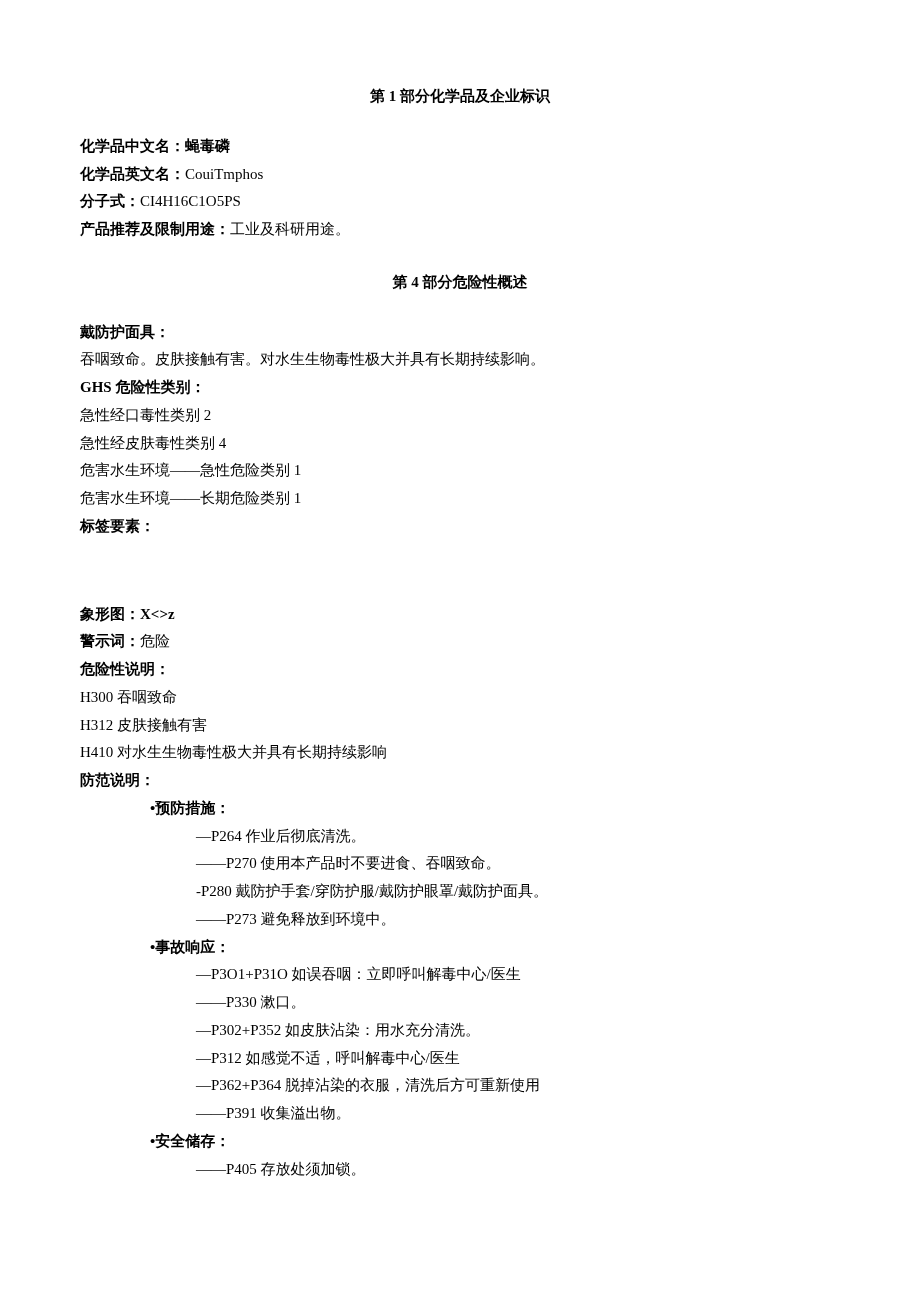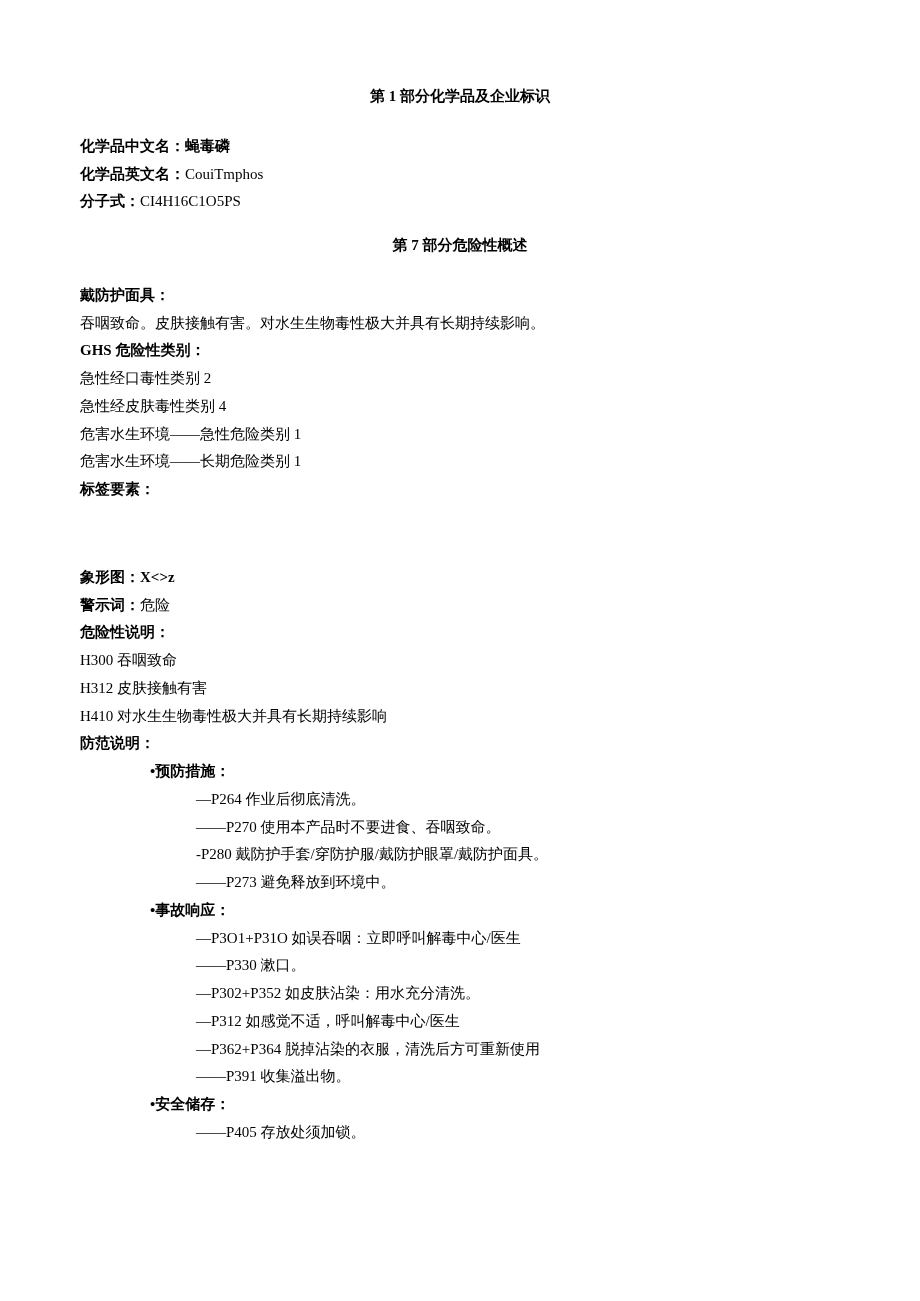--- a/index.html
+++ b/index.html
@@ -11,41 +11,42 @@
       background: #fff;
       width: 920px;
       padding: 80px 80px 40px 80px;
     }
     .section-title {
       text-align: center;
       font-weight: bold;
       margin-bottom: 22px;
       margin-top: 3px;
     }
-    .field-block { margin-bottom: 16px; }
+    .field-block { margin-bottom: 25px; }
     .label { font-weight: bold; }
     .value { font-weight: normal; }
     .line { margin: 0; }
     .indent-1 { padding-left: 70px; }
     .indent-2 { padding-left: 116px; }
     .bullet { font-weight: bold; }
     .gap { height: 60px; }
   </style>
 </head>
 <body>
 
 <div class="section-title">第 1 部分化学品及企业标识</div>
 
 <div class="field-block">
   <p class="line"><span class="label">化学品中文名：</span><span class="label">蝇毒磷</span></p>
   <p class="line"><span class="label">化学品英文名：</span><span class="value">CouiTmphos</span></p>
   <p class="line"><span class="label">分子式：</span><span class="value">CI4H16C1O5PS</span></p>
+  <p class="line"><span class="label">产品推荐及限制用途：</span><span class="value">工业及科研用途。</span></p>
 </div>
 
-<div class="section-title">第 7 部分危险性概述</div>
+<div class="section-title">第 4 部分危险性概述</div>
 
 <p class="line label">戴防护面具：</p>
 <p class="line value">吞咽致命。皮肤接触有害。对水生生物毒性极大并具有长期持续影响。</p>
 
 <p class="line label">GHS 危险性类别：</p>
 <p class="line value">急性经口毒性类别 2</p>
 <p class="line value">急性经皮肤毒性类别 4</p>
 <p class="line value">危害水生环境——急性危险类别 1</p>
 <p class="line value">危害水生环境——长期危险类别 1</p>
 

